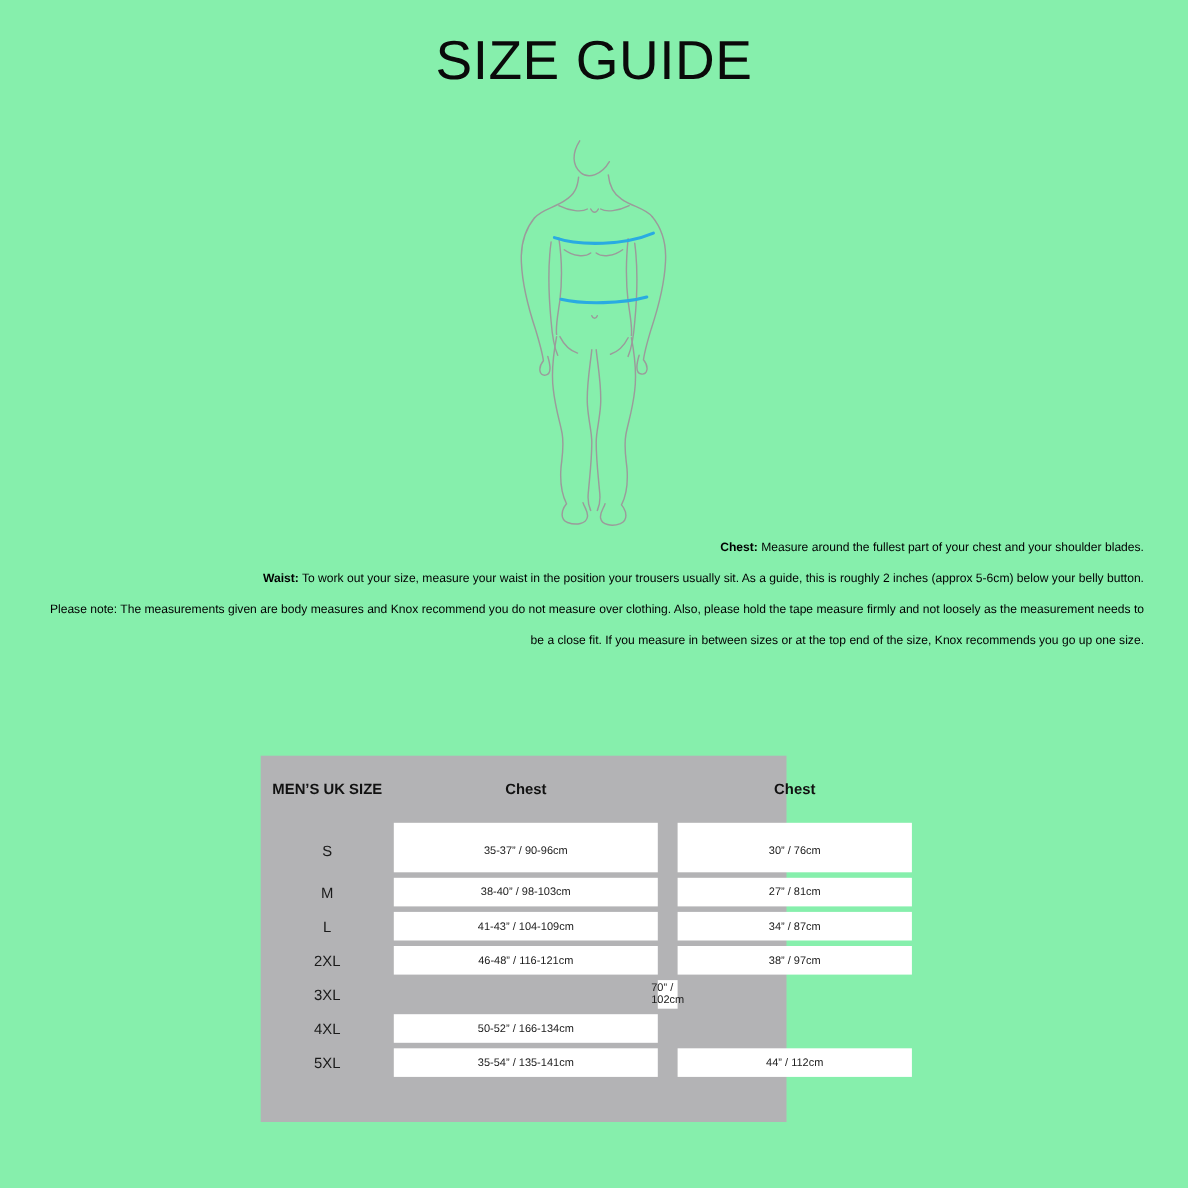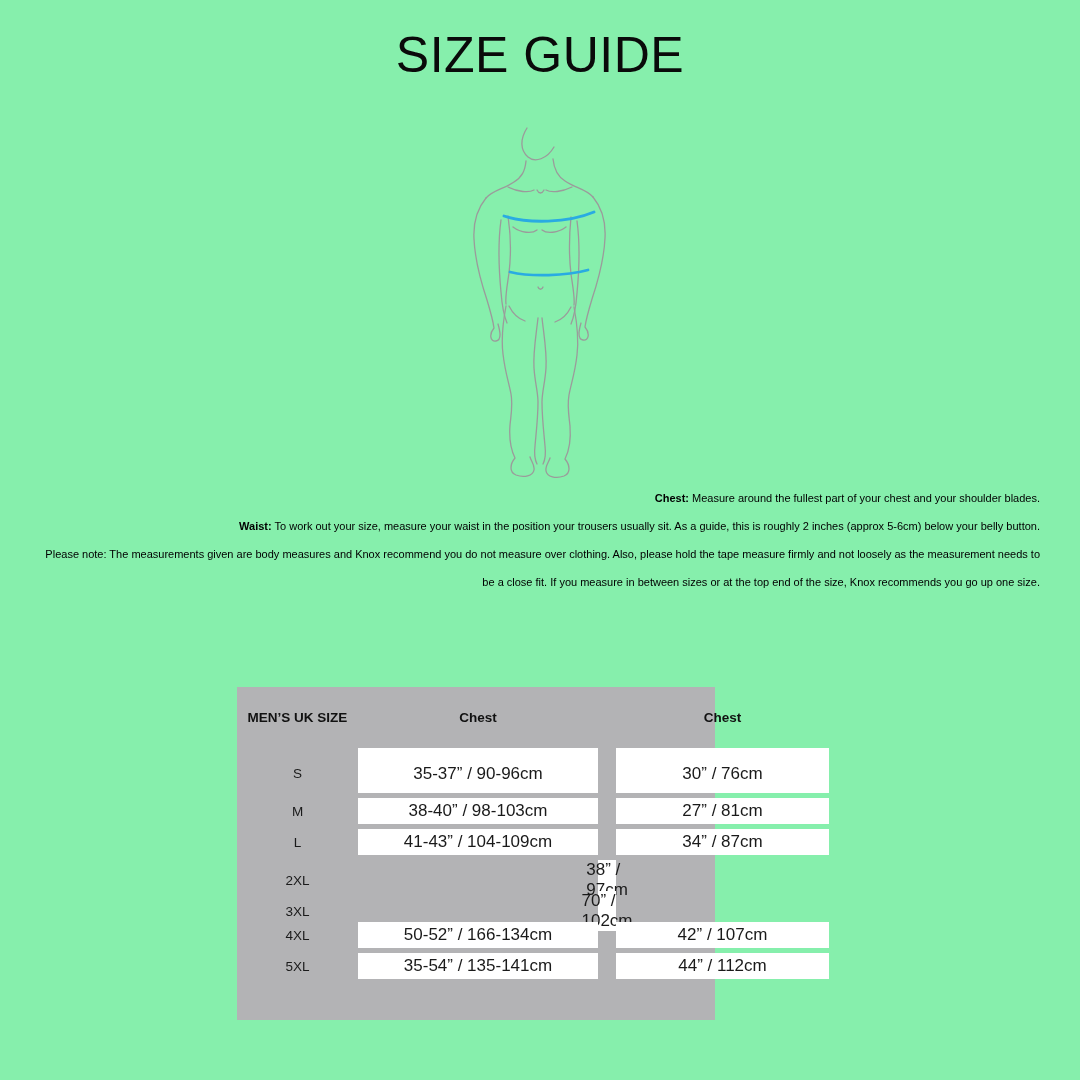--- a/index.html
+++ b/index.html
@@ -42,21 +42,21 @@
     display:grid; grid-template-columns:121px 240px 18px 213px 6px;
     height:26px;
   }
   .t-row.first { height:45px; }
   .t-row .size-cell {
     display:flex; align-items:center; justify-content:center;
     font-size:13.5px; color:#1a1a1a;
   }
   .t-row .val-cell {
     background:#ffffff; display:flex; align-items:center; justify-content:center;
-    font-size:17px; color:#1a1a1a;
+    font-size:10px; color:#1a1a1a;
   }
   .t-row.first .size-cell, .t-row.first .val-cell { padding-top:6px; box-sizing:border-box; }
 </style>
 </head>
 <body>
 
 <div class="page">
 
   <div class="title">SIZE GUIDE</div>
 
@@ -123,35 +123,35 @@
       </div>
       <div class="t-row">
         <div class="size-cell">L</div>
         <div class="val-cell">41-43” / 104-109cm</div>
         <div></div>
         <div class="val-cell">34” / 87cm</div>
         <div></div>
       </div>
       <div class="t-row">
         <div class="size-cell">2XL</div>
+        <div class="val-cell">46-48” / 116-121cm</div>
         <div></div>
         <div class="val-cell">38” / 97cm</div>
         <div></div>
       </div>
       <div class="t-row">
         <div class="size-cell">3XL</div>
         <div></div>
         <div class="val-cell">70” / 102cm</div>
         <div></div>
       </div>
       <div class="t-row">
         <div class="size-cell">4XL</div>
         <div class="val-cell">50-52” / 166-134cm</div>
         <div></div>
-        <div class="val-cell">42” / 107cm</div>
         <div></div>
       </div>
       <div class="t-row">
         <div class="size-cell">5XL</div>
         <div class="val-cell">35-54” / 135-141cm</div>
         <div></div>
         <div class="val-cell">44” / 112cm</div>
         <div></div>
       </div>
     </div>

